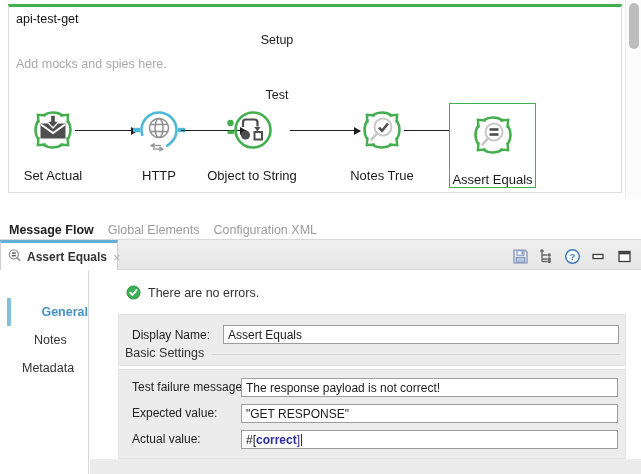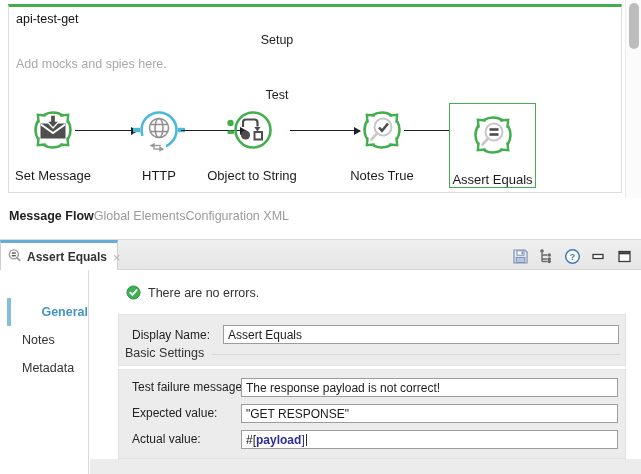--- a/index.html
+++ b/index.html
@@ -23,21 +23,21 @@
 
   .flow-arrow{position:absolute;top:130px;height:0;border-top:1.5px solid #1f1f1f;}
   .flow-arrow::after{content:"";position:absolute;right:-1px;top:-4.5px;width:0;height:0;
                      border-left:7px solid #1f1f1f;border-top:4px solid transparent;border-bottom:4px solid transparent;}
 
   
   .vscroll{position:absolute;left:625px;top:0;width:16px;height:198px;background:#fbfbfb;border-left:1px solid #ececec;}
   .vscroll-thumb{position:absolute;left:3px;top:3px;width:10px;height:46px;background:#bdbdbd;border-radius:5px;}
 
   
-  .editor-tabs{position:absolute;left:9px;top:209px;display:flex;font-size:12.5px;}
+  .editor-tabs{position:absolute;left:9px;top:223px;display:flex;gap:14px;font-size:12.5px;}
   .editor-tab{color:#9b9b9b;cursor:default;}
   .editor-tab.active{color:#222;font-weight:700;}
 
   
   .ptabbar{position:absolute;left:0;top:239px;width:641px;height:31px;box-sizing:border-box;
            background:linear-gradient(#efefef,#e6e6e6);border-top:1px solid #d8d8d8;border-bottom:1px solid #d9d9d9;}
   .ptab{position:absolute;left:0;top:0;width:118px;height:31px;box-sizing:border-box;background:#fff;
         border-top:3px solid #66aed6;border-right:1px solid #cfcfcf;border-left:1px solid #cfcfcf;
         display:flex;align-items:center;padding:0 6px;gap:5px;}
   .ptab-label{font-size:12px;font-weight:700;color:#333;white-space:nowrap;}
@@ -93,21 +93,21 @@
           <path d="M-3,-4.5 L2.5,0 L-3,4.5" transform="translate(39.4,39.4) rotate(45)"></path>
           <path d="M-3,-4.5 L2.5,0 L-3,4.5" transform="translate(12.6,39.4) rotate(135)"></path>
           <path d="M-3,-4.5 L2.5,0 L-3,4.5" transform="translate(12.6,12.6) rotate(225)"></path>
           <path d="M-3,-4.5 L2.5,0 L-3,4.5" transform="translate(39.4,12.6) rotate(315)"></path>
         </g>
         <rect x="13.5" y="19.5" width="25" height="15" fill="#4f4f4f"></rect>
         <path d="M14,20.5 L26,29 L38,20.5" fill="none" stroke="#fff" stroke-width="2"></path>
         <path d="M23.5,11 h5 v6 h4 l-6.5,7 -6.5,-7 h4 z" fill="#4f4f4f" stroke="#fff" stroke-width="1.3"></path>
       </svg>
     </span>
-    <span class="clabel">Set Message</span>
+    <span class="clabel">Set Actual</span>
   </div>
 
   <div class="flow-arrow" style="left:75px;width:62px;"></div>
 
   <div class="flow-comp" style="left:111px;">
     <span class="cicon">
       <svg viewBox="0 0 52 52" width="52" height="52">
         <rect x="0" y="23.8" width="7" height="4.4" fill="#4cb8d8"></rect>
         <rect x="45" y="23.8" width="7" height="4.4" fill="#4cb8d8"></rect>
         <circle cx="26" cy="26" r="17.5" fill="none" stroke="#4cb8d8" stroke-width="2.6" stroke-dasharray="24.7 24 61.3 0"></circle>
@@ -245,21 +245,21 @@
           <rect x="3" y="3.5" width="11" height="10" fill="#fdfdfd" stroke="#3c3c3c" stroke-width="1.3"></rect>
           <line x1="3" y1="5.2" x2="14" y2="5.2" stroke="#3c3c3c" stroke-width="2.2"></line>
         </svg>
       </span>
     </div>
   </div>
 
   <div class="psidebar">
     <div class="side-bar-indicator"></div>
     <div class="side-item active" style="top:30px;text-align:right;">General</div>
-    <div class="side-item" style="top:58px;">Notes</div>
+    <div class="side-item" style="top:58px;margin-left:12px;">Notes</div>
     <div class="side-item" style="top:86px;">Metadata</div>
   </div>
 
   <div class="pform">
 
     <div class="status-row">
       <span style="display:flex;">
         <svg viewBox="0 0 16 16" width="15" height="15">
           <circle cx="8" cy="8" r="7" fill="#3cb054" stroke="#2f9144" stroke-width="1"></circle>
           <path d="M4.6,8.2 l2.3,2.4 l4.4,-5.2" fill="none" stroke="#fff" stroke-width="2" stroke-linecap="round"></path>
@@ -282,21 +282,21 @@
         <input class="finput" style="left: 122px; top: 0px; width: 377px;" type="text" value="The response payload is not correct!">
       </div>
       <div class="fieldrow" style="top:34px;">
         <span class="flabel">Expected value:</span>
         <input class="finput" style="left: 122px; top: 0px; width: 377px;" type="text" value="&quot;GET RESPONSE&quot;">
       </div>
       <div class="fieldrow" style="top:60px;">
         <span class="flabel">Actual value:</span>
         <div class="finput expr-box" style="left:122px;top:0;width:377px;position:absolute;">
           <span class="expr-prefix">#[</span>
-            <span class="expr-token">payload</span>
+            <span class="expr-token">correct</span>
             <span class="expr-bracket">]</span>
             <span class="caret"></span>
         </div>
       </div>
     </div>
 
     <div class="bottom-strip"></div>
   </div>
 
 </div>

